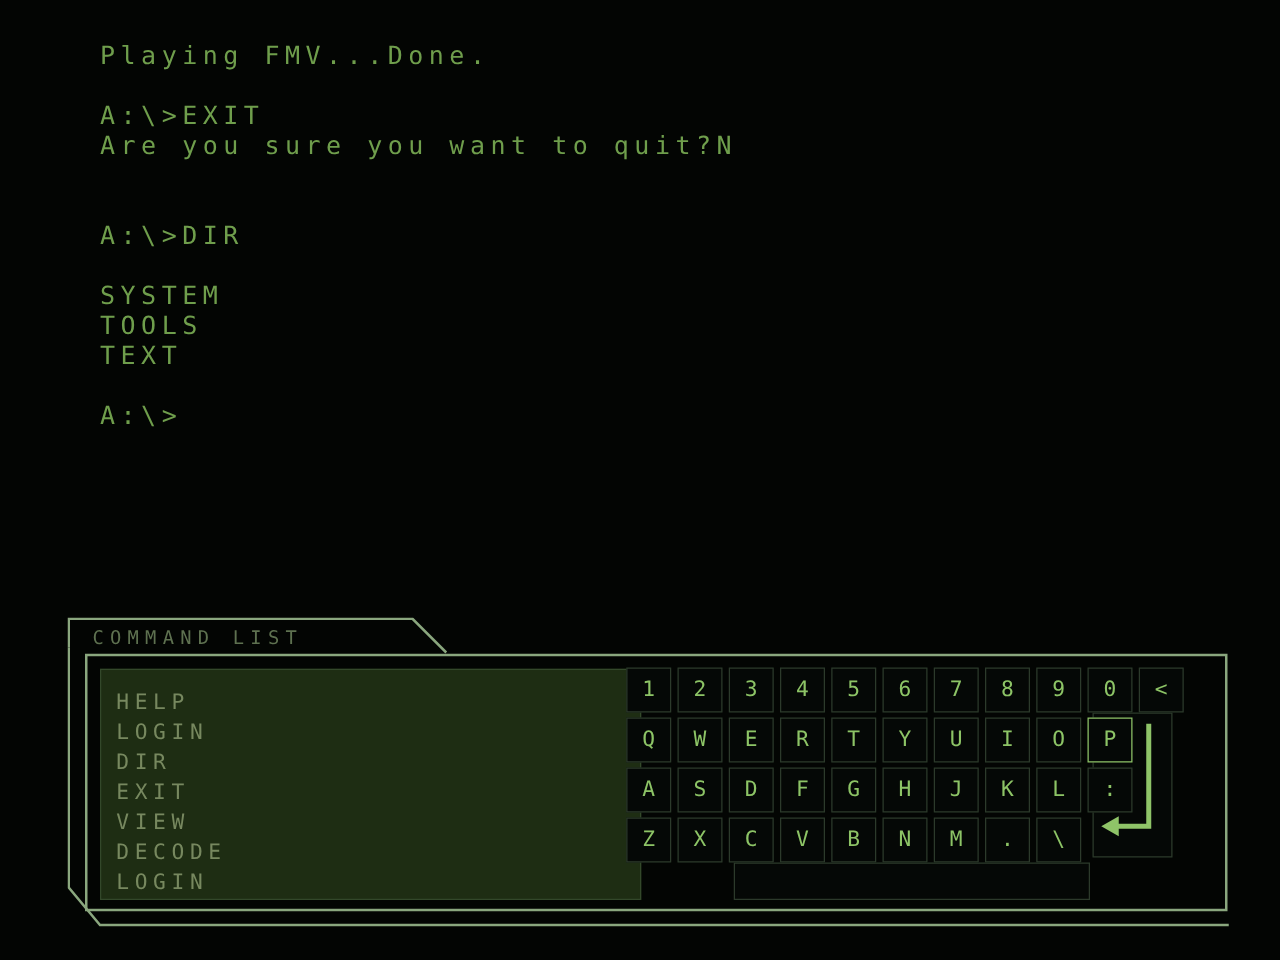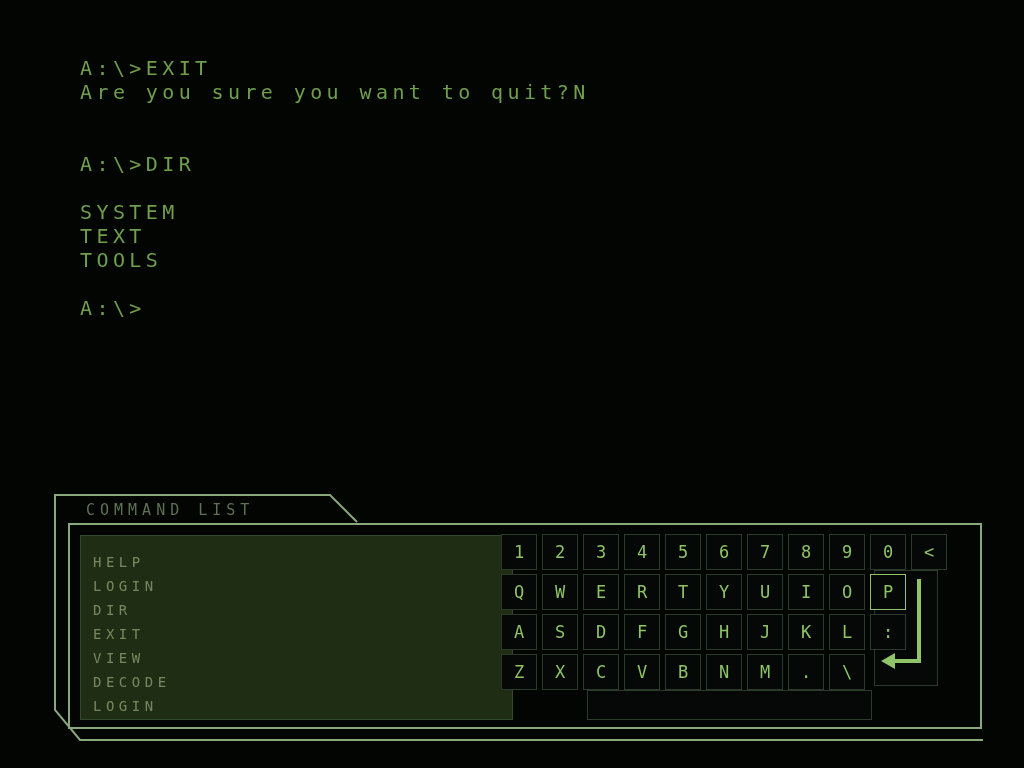--- a/index.html
+++ b/index.html
@@ -54,21 +54,21 @@
   #panel-outer-frame {
     position: absolute;
     left: 0; top: 0;
     width: 100%; height: 100%;
     pointer-events: none;
   }
 
   
   #command-list-tab-label {
     position: absolute;
-    left: 32px;
+    left: 20px;
     top: 7px;
     font-family: "DejaVu Sans Mono", "Liberation Mono", monospace;
     font-size: 15px;
     letter-spacing: 5px;
     color: #5e7150;
     white-space: pre;
   }
 
   
   #panel-inner-frame {
@@ -88,21 +88,21 @@
     top: 41px;
     width: 433px;
     height: 185px;
     background: #1e2d13;
     border: 1px solid #33482a;
     box-sizing: border-box;
     padding: 14px 0 0 12px;
   }
   .command-item {
     font-family: "DejaVu Sans Mono", "Liberation Mono", monospace;
-    font-size: 14px;
+    font-size: 17px;
     letter-spacing: 4.5px;
     line-height: 24px;
     color: #77885f;
     white-space: pre;
     height: 24px;
   }
 
   
   #keyboard {
     position: absolute;
@@ -151,30 +151,31 @@
     border: 1px solid #2c3a2b;
     box-sizing: border-box;
   }
 </style>
 </head>
 <body>
 
 <div id="screen">
 
   <div id="terminal">
+      <div class="term-line">Playing FMV...Done.</div>
       <div class="term-line blank"> </div>
       <div class="term-line">A:\&gt;EXIT</div>
       <div class="term-line">Are you sure you want to quit?N</div>
       <div class="term-line blank"> </div>
       <div class="term-line blank"> </div>
       <div class="term-line">A:\&gt;DIR</div>
       <div class="term-line blank"> </div>
       <div class="term-line">SYSTEM</div>
+      <div class="term-line">TOOLS</div>
       <div class="term-line">TEXT</div>
-      <div class="term-line">TOOLS</div>
       <div class="term-line blank"> </div>
       <div class="term-line">A:\&gt;</div>
     </div>
 
   <div id="panel">
 
     <svg id="panel-outer-frame" viewBox="0 0 930 252" width="930" height="252">
       <path d="M 1,24 L 1,216 L 26,246 L 929,246" fill="none" stroke="#8aa77e" stroke-width="2"></path>
       <path d="M 1,24 L 1,1 L 276,1 L 303,28" fill="none" stroke="#8aa77e" stroke-width="2"></path>
     </svg>

